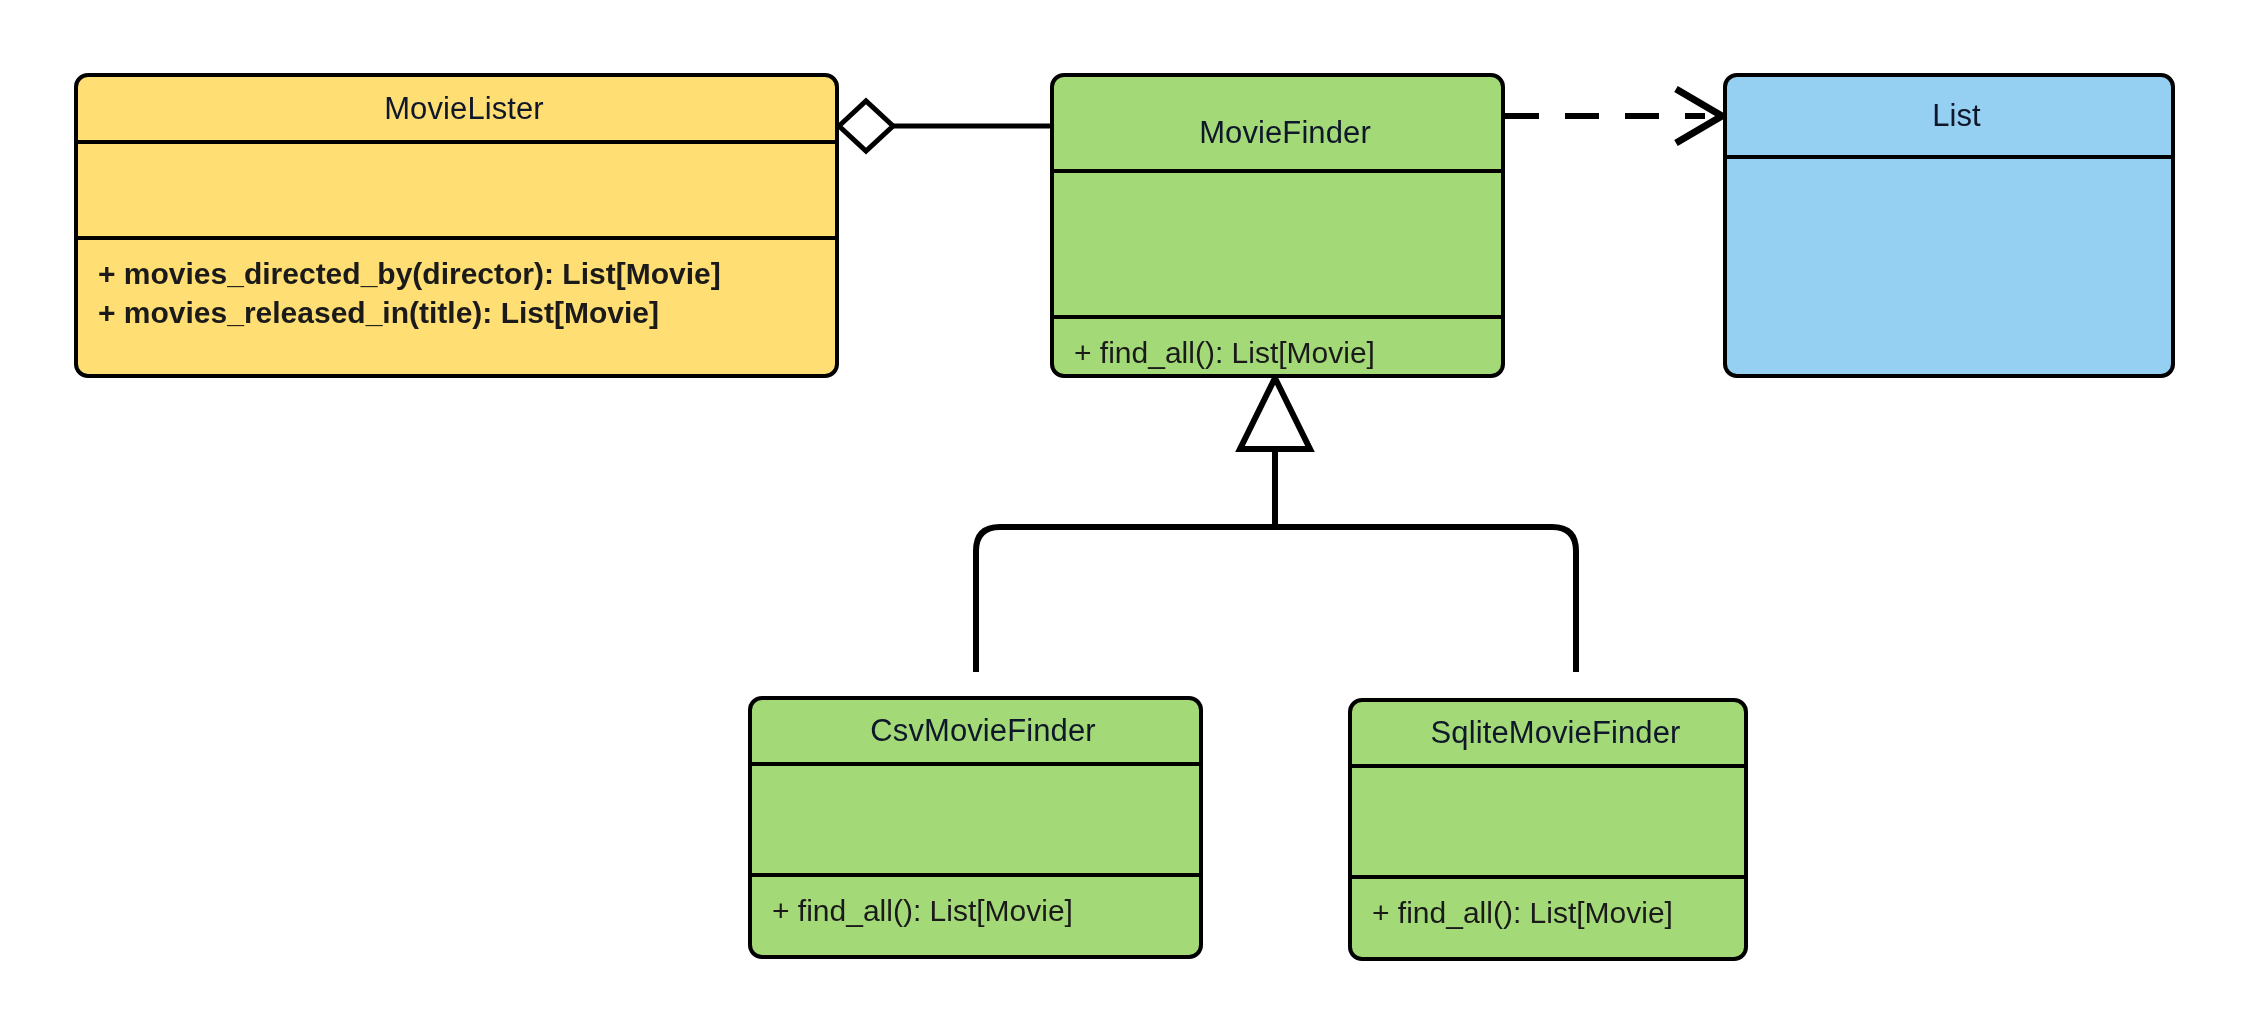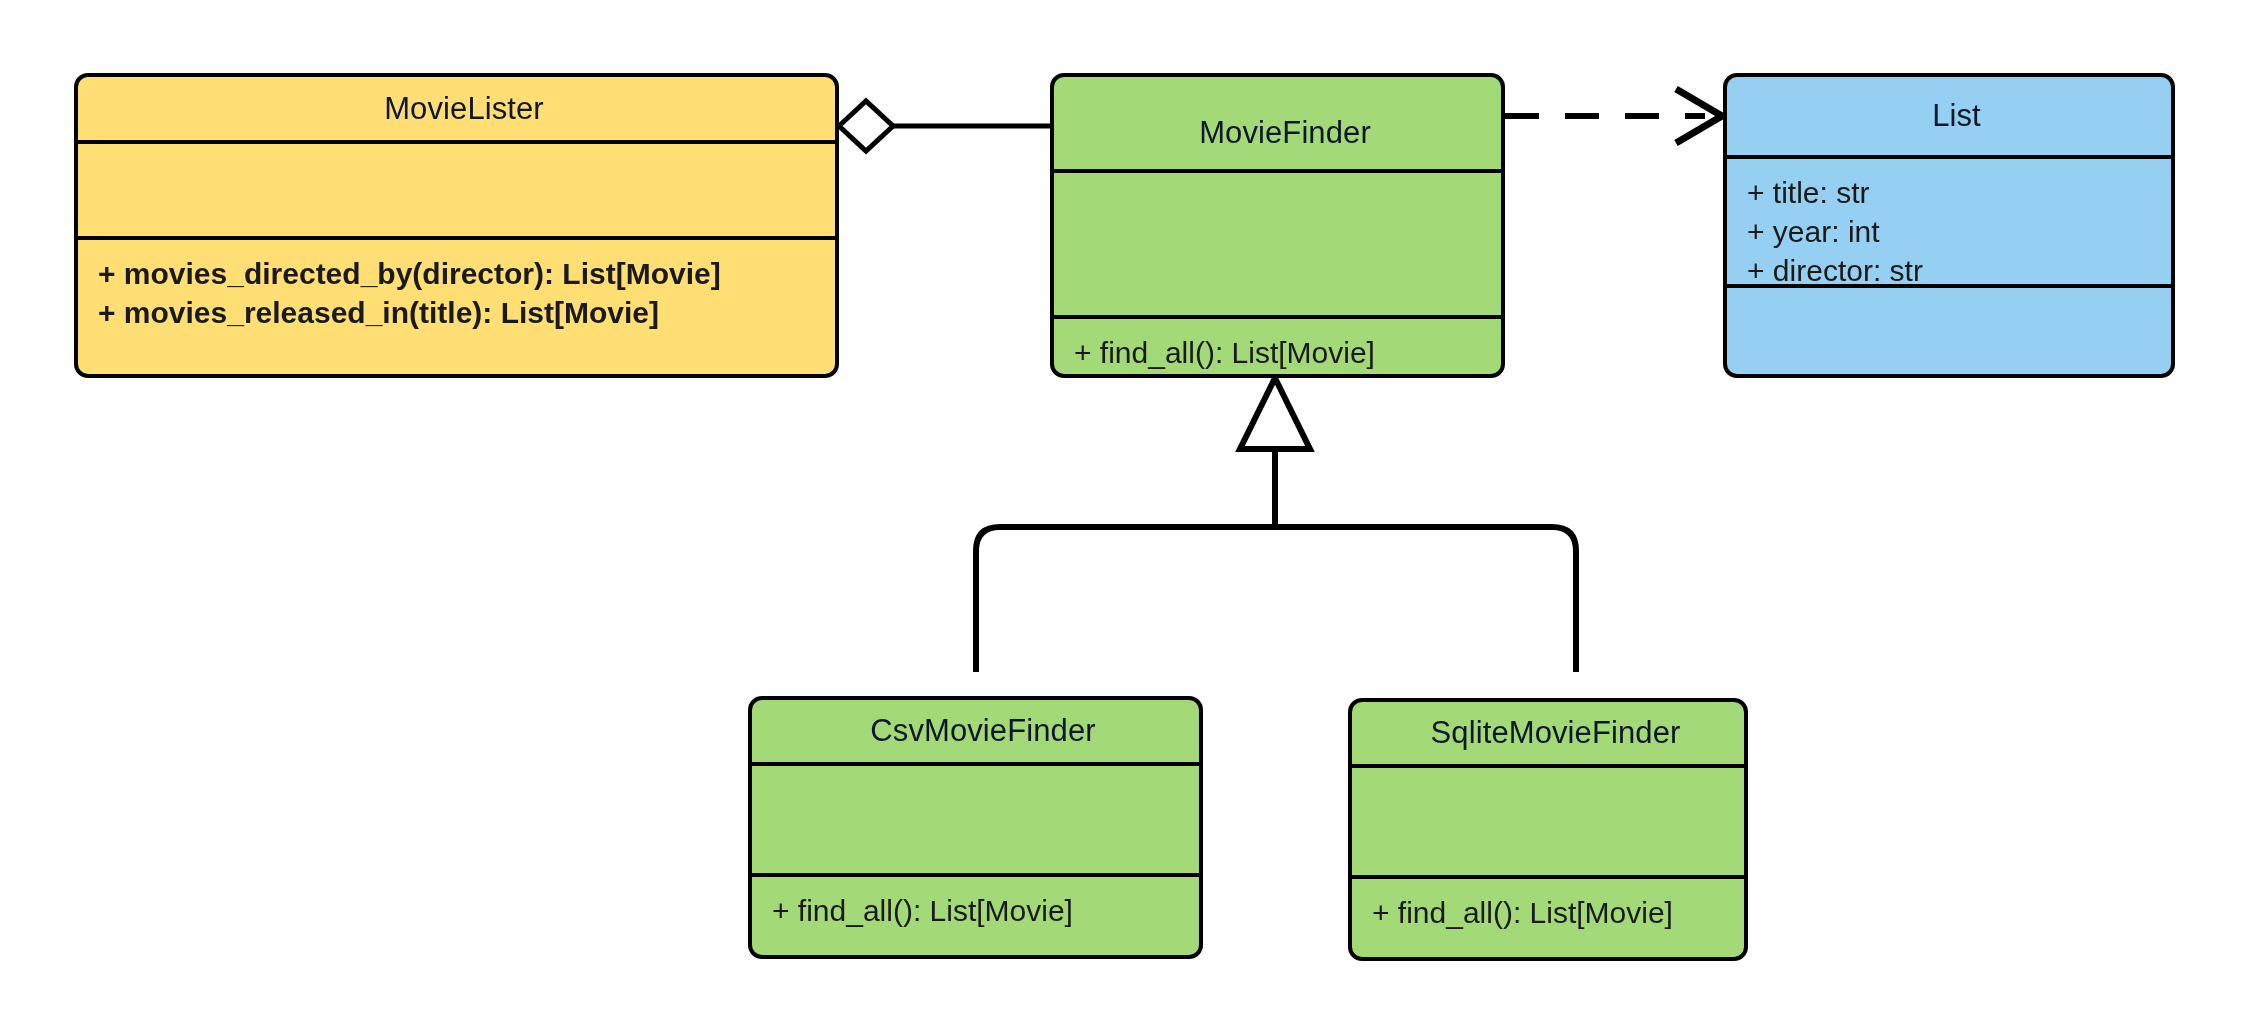--- a/index.html
+++ b/index.html
@@ -142,25 +142,20 @@
   <div class="uml-class fill-green" id="class-moviefinder">
     <div class="compartment c1 cls-name">MovieFinder</div>
     <div class="compartment c2 cls-members cls-empty"></div>
     <div class="compartment c3 cls-members">
       <div class="member">+ find_all(): List[Movie]</div>
     </div>
   </div>
 
   <div class="uml-class fill-blue" id="class-movie">
     <div class="compartment c1 cls-name">List</div>
-    <div class="compartment c2 cls-members">
-      <div class="member">+ title: str</div>
-      <div class="member">+ year: int</div>
-      <div class="member">+ director: str</div>
-    </div>
     <div class="compartment c3 cls-members cls-empty"></div>
   </div>
 
   <div class="uml-class fill-green subclass" id="class-csvmoviefinder">
     <div class="compartment c1 cls-name">CsvMovieFinder</div>
     <div class="compartment c2 cls-members cls-empty"></div>
     <div class="compartment c3 cls-members">
       <div class="member">+ find_all(): List[Movie]</div>
     </div>
   </div>

